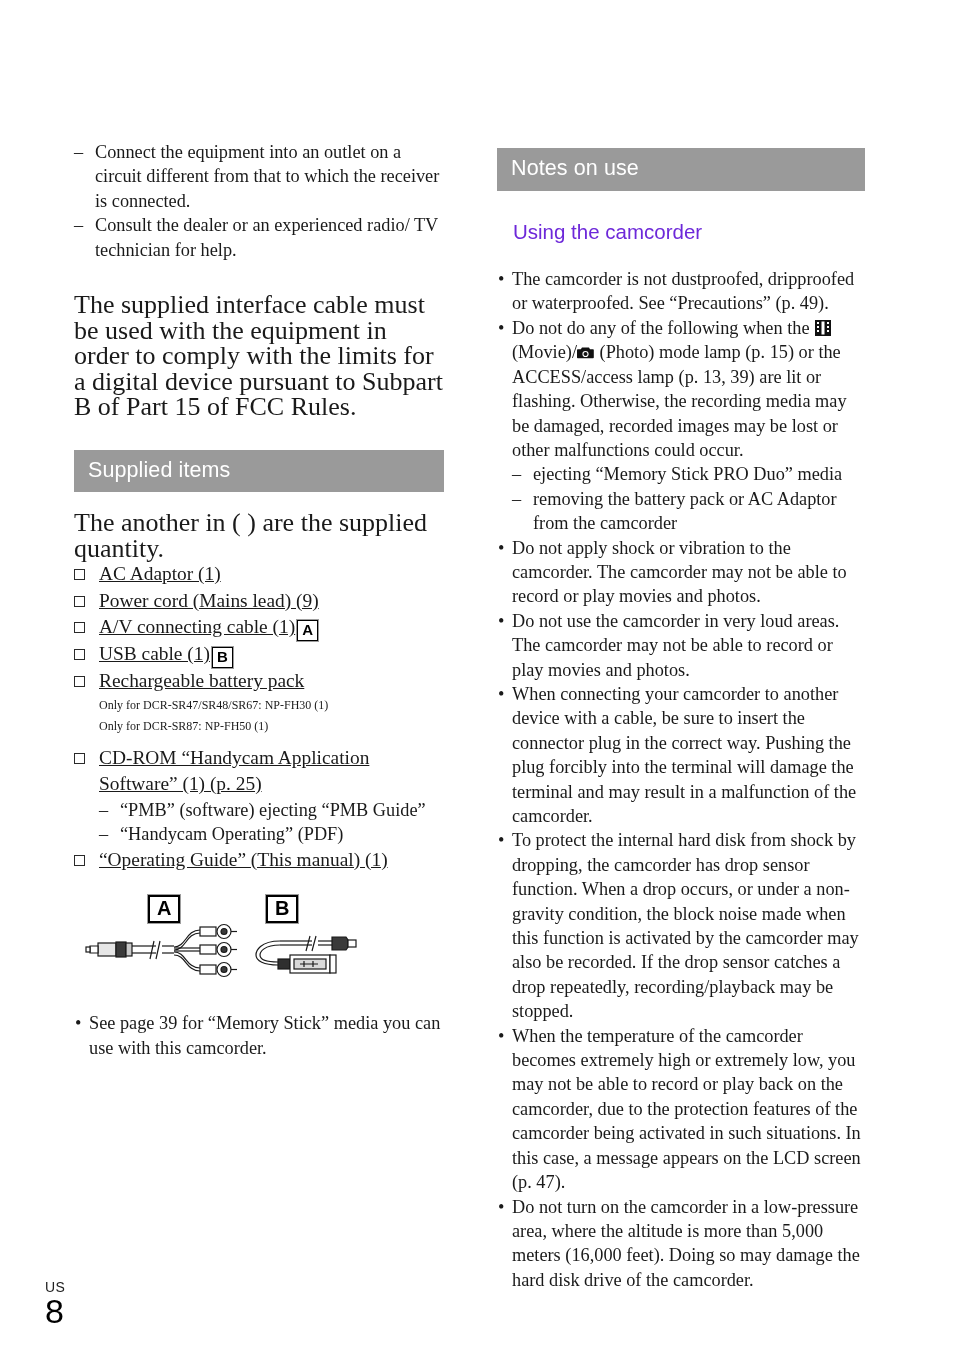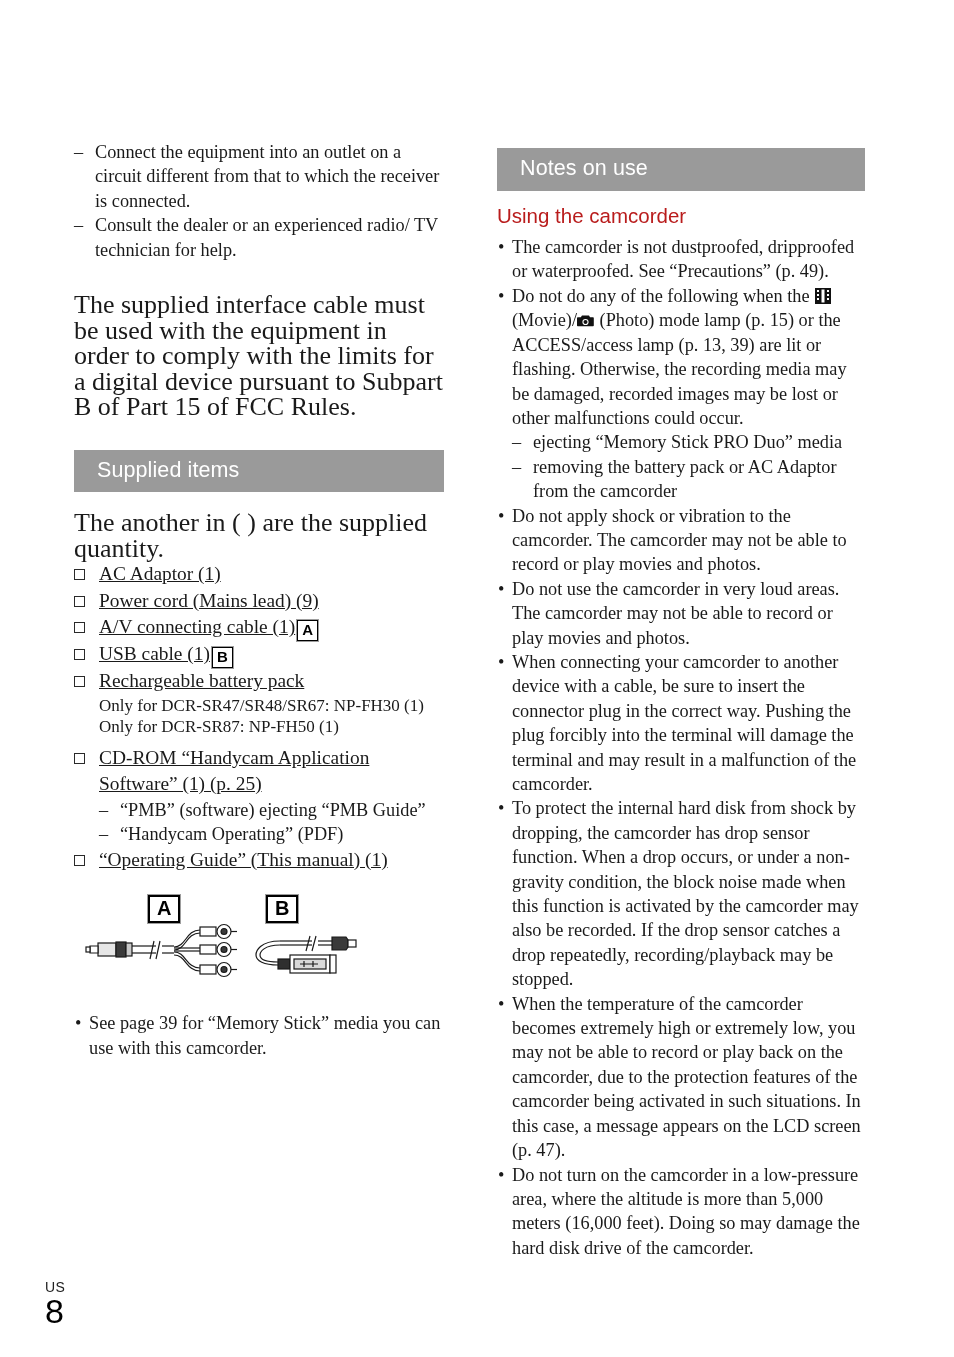--- a/index.html
+++ b/index.html
@@ -63,29 +63,29 @@
   .block-gap-30 { height: 30px; }
 
   
   .section-bar {
     background: #9a9a9a;
     color: #ffffff;
     font-family: "Liberation Sans", "DejaVu Sans", sans-serif;
     font-size: 21.5px;
     font-weight: 400;
     line-height: 1;
-    padding: 10px 0 11px 23px;
+    padding: 10px 0 11px 14px;
     letter-spacing: 0.1px;
   }
   .subhead {
     font-family: "Liberation Sans", "DejaVu Sans", sans-serif;
     font-size: 20.5px;
     font-weight: 400;
-    color: #b91c1c;
-    margin: 0;
+    color: #6d28d9;
+    margin: 16px;
     line-height: 1.15;
   }
 
   
   .check-list {
     list-style: none;
     margin: 0;
     padding: 0;
     text-decoration: underline;
   }
@@ -99,21 +99,21 @@
   .check-list > li .cbox {
     position: absolute;
     left: 0;
     top: 8px;
     width: 11px;
     height: 11px;
     border: 1.4px solid #2a2a2a;
     box-sizing: border-box;
   }
   .sub-note {
-    font-size: 17px;
+    font-size: 12px;
     line-height: 21px;
     padding-left: 25px;
     margin: 0;
   }
 
   
   .badge {
     display: inline-block;
     font-family: "Liberation Sans", "DejaVu Sans", sans-serif;
     font-size: 15px;

